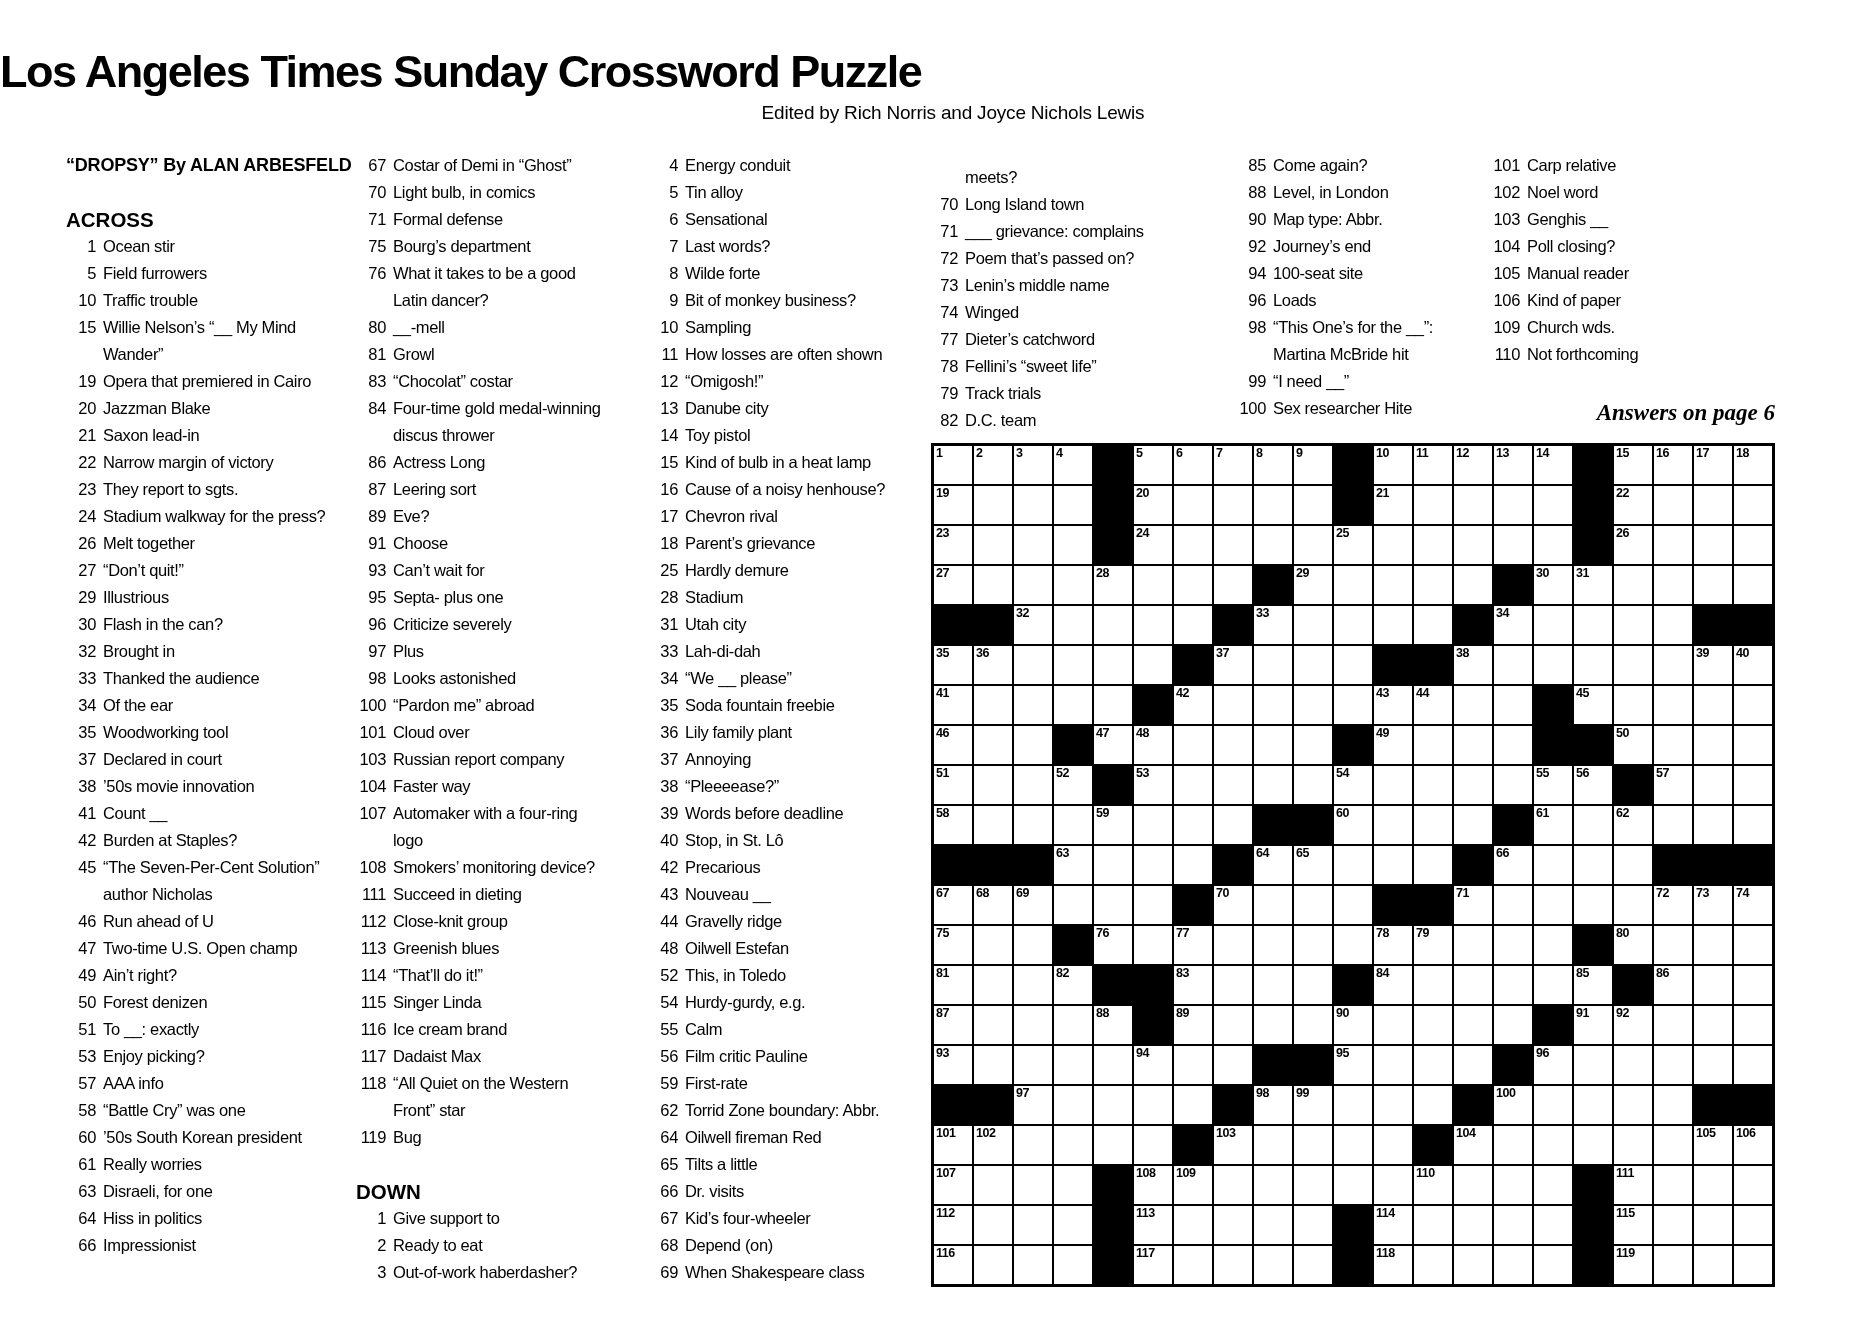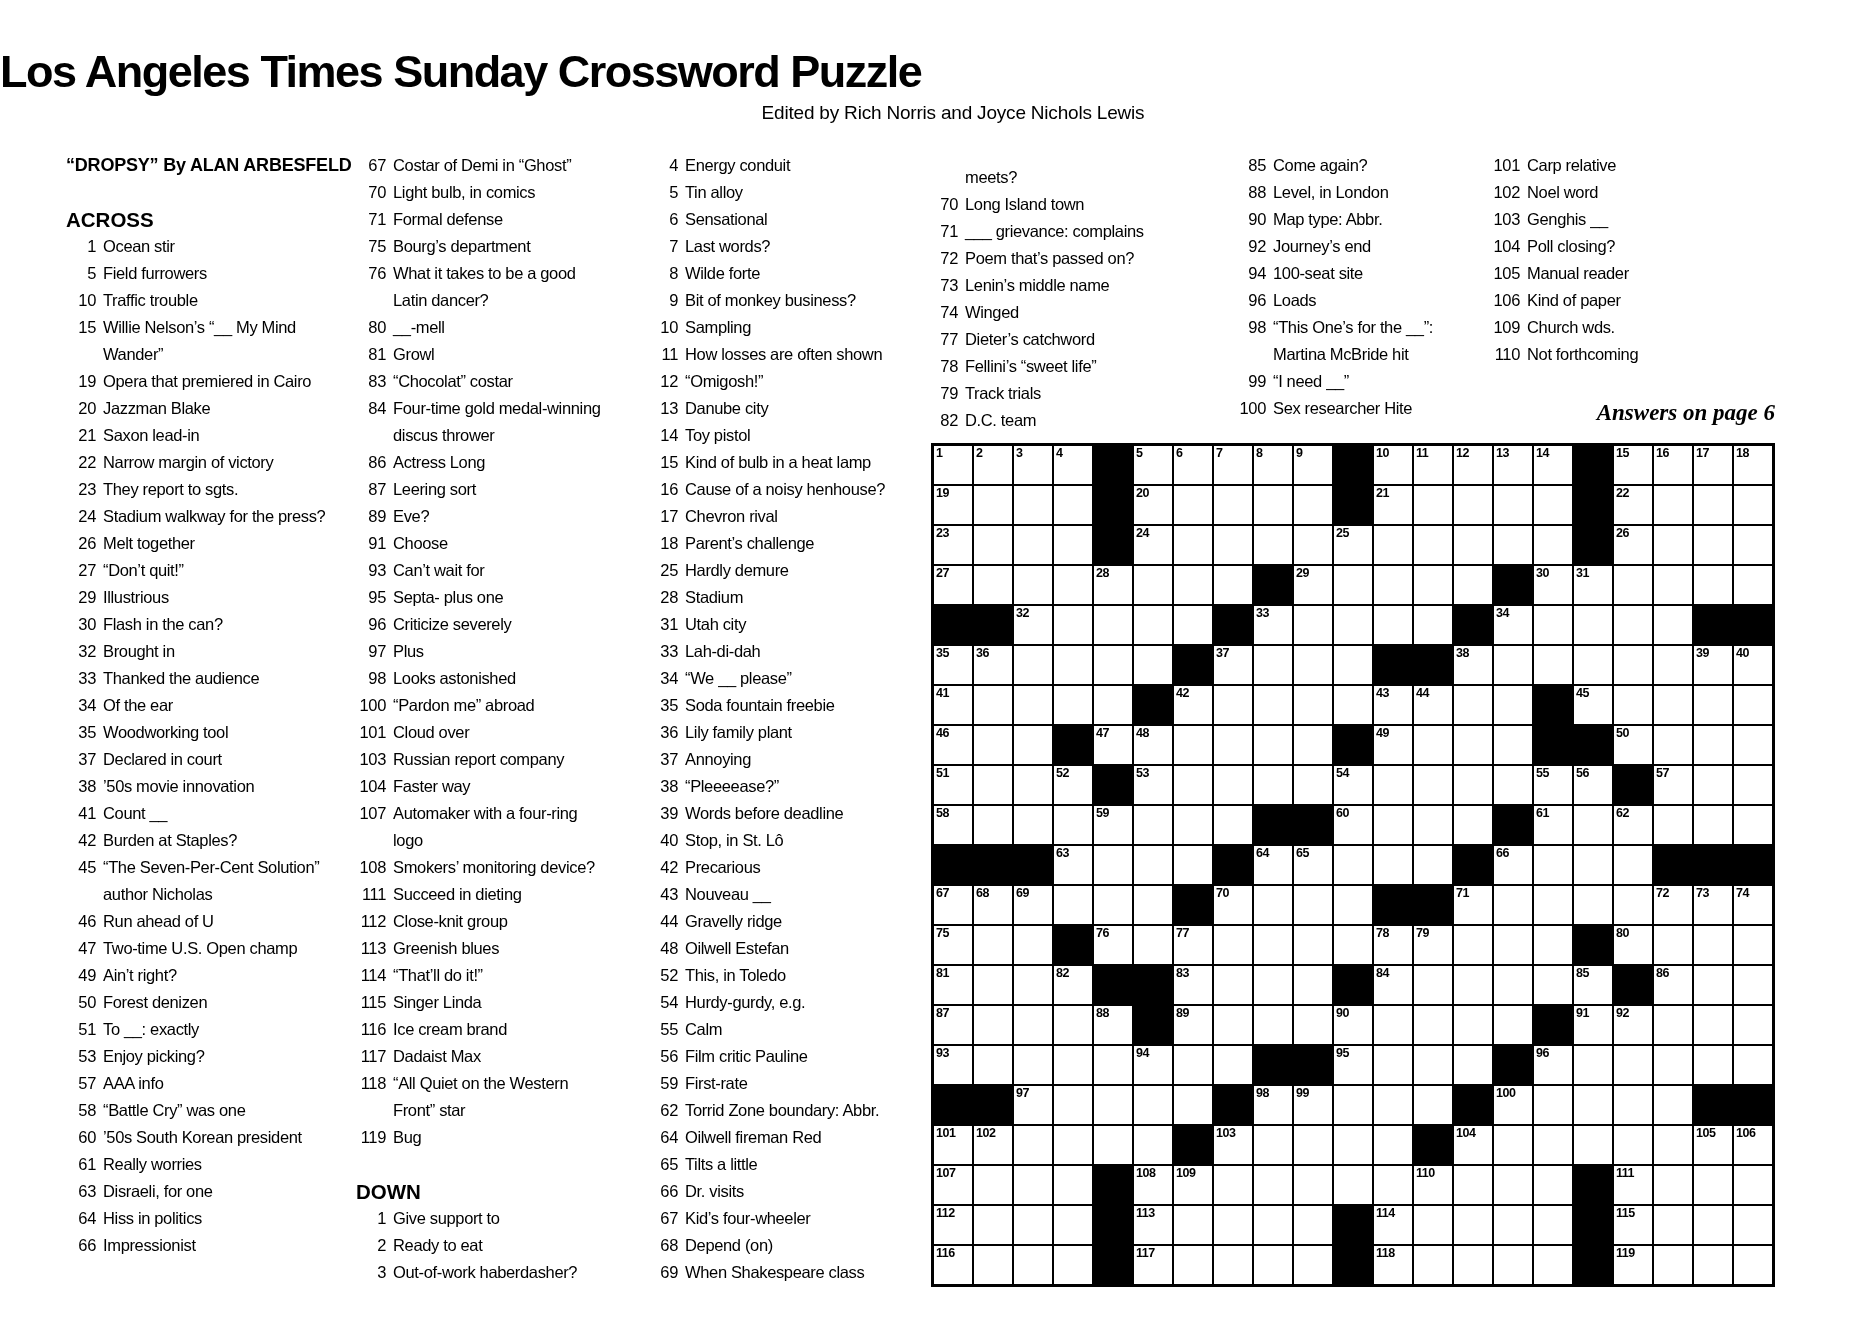--- a/index.html
+++ b/index.html
@@ -388,21 +388,21 @@
       <div class="clue">
         <span class="num">16</span>
         <span class="txt">Cause of a noisy henhouse?</span>
       </div>
       <div class="clue">
         <span class="num">17</span>
         <span class="txt">Chevron rival</span>
       </div>
       <div class="clue">
         <span class="num">18</span>
-        <span class="txt">Parent’s challenge</span>
+        <span class="txt">Parent’s grievance</span>
       </div>
       <div class="clue">
         <span class="num">25</span>
         <span class="txt">Hardly demure</span>
       </div>
       <div class="clue">
         <span class="num">28</span>
         <span class="txt">Stadium</span>
       </div>
       <div class="clue">

